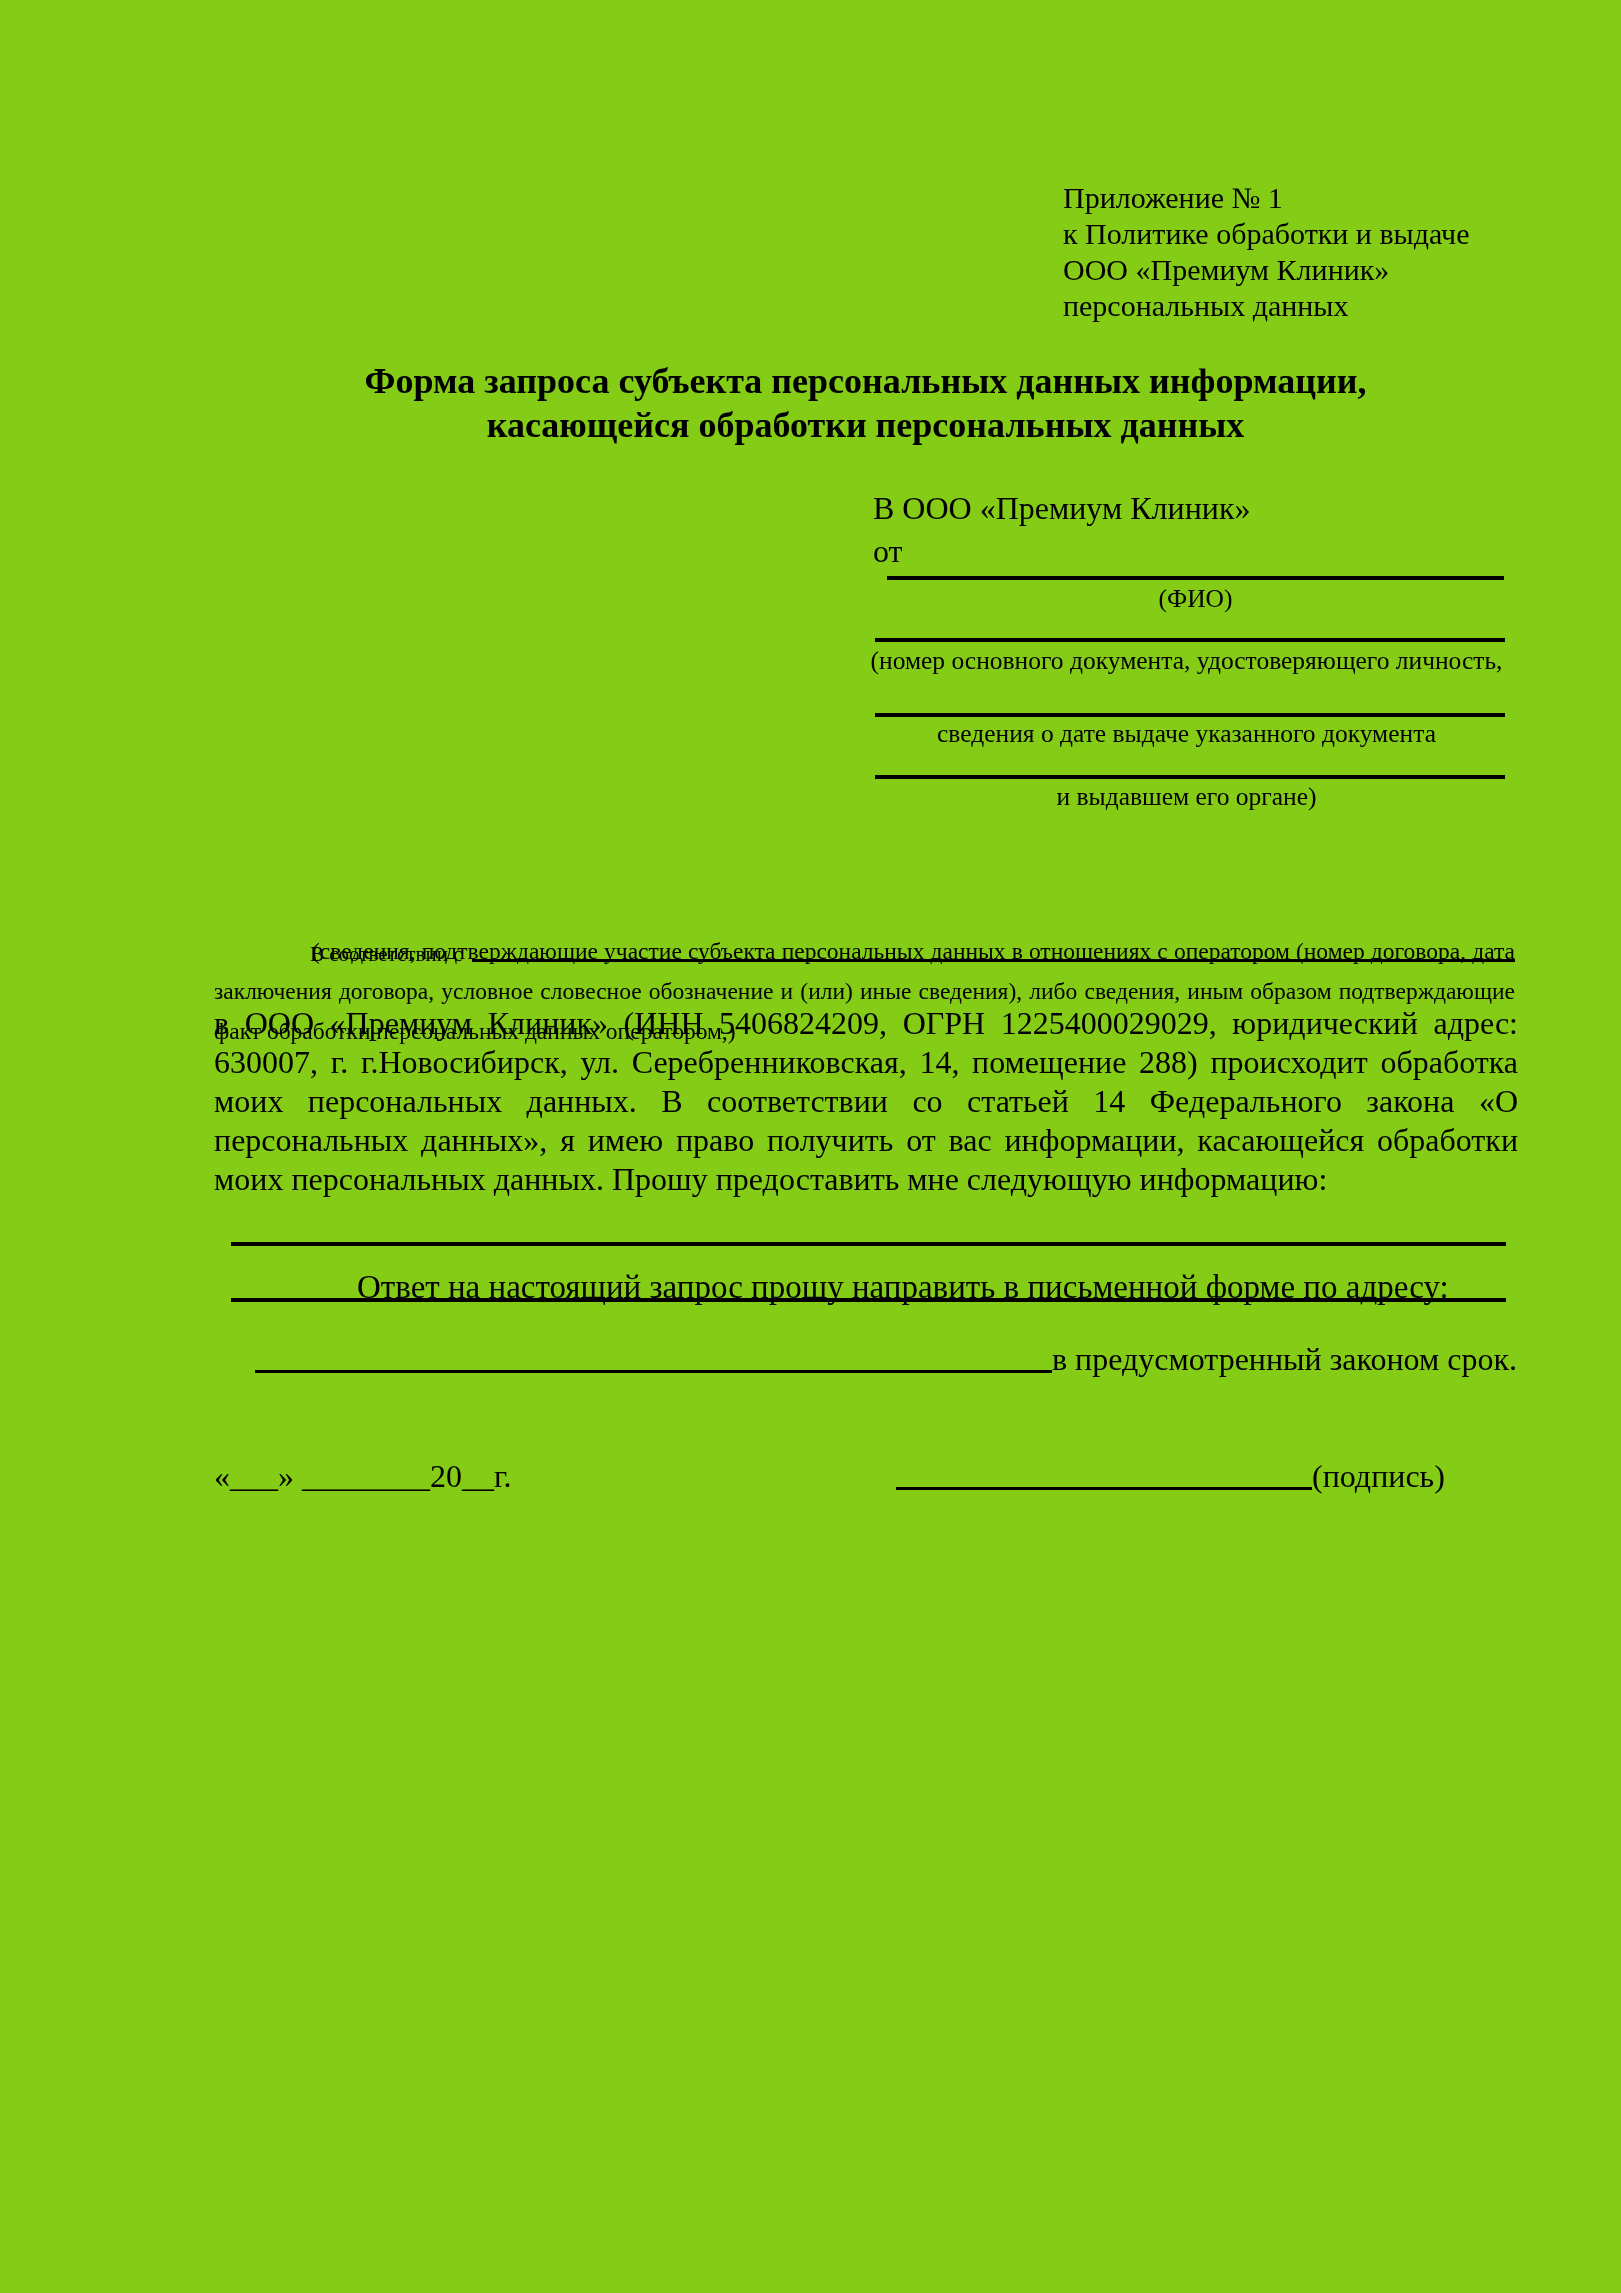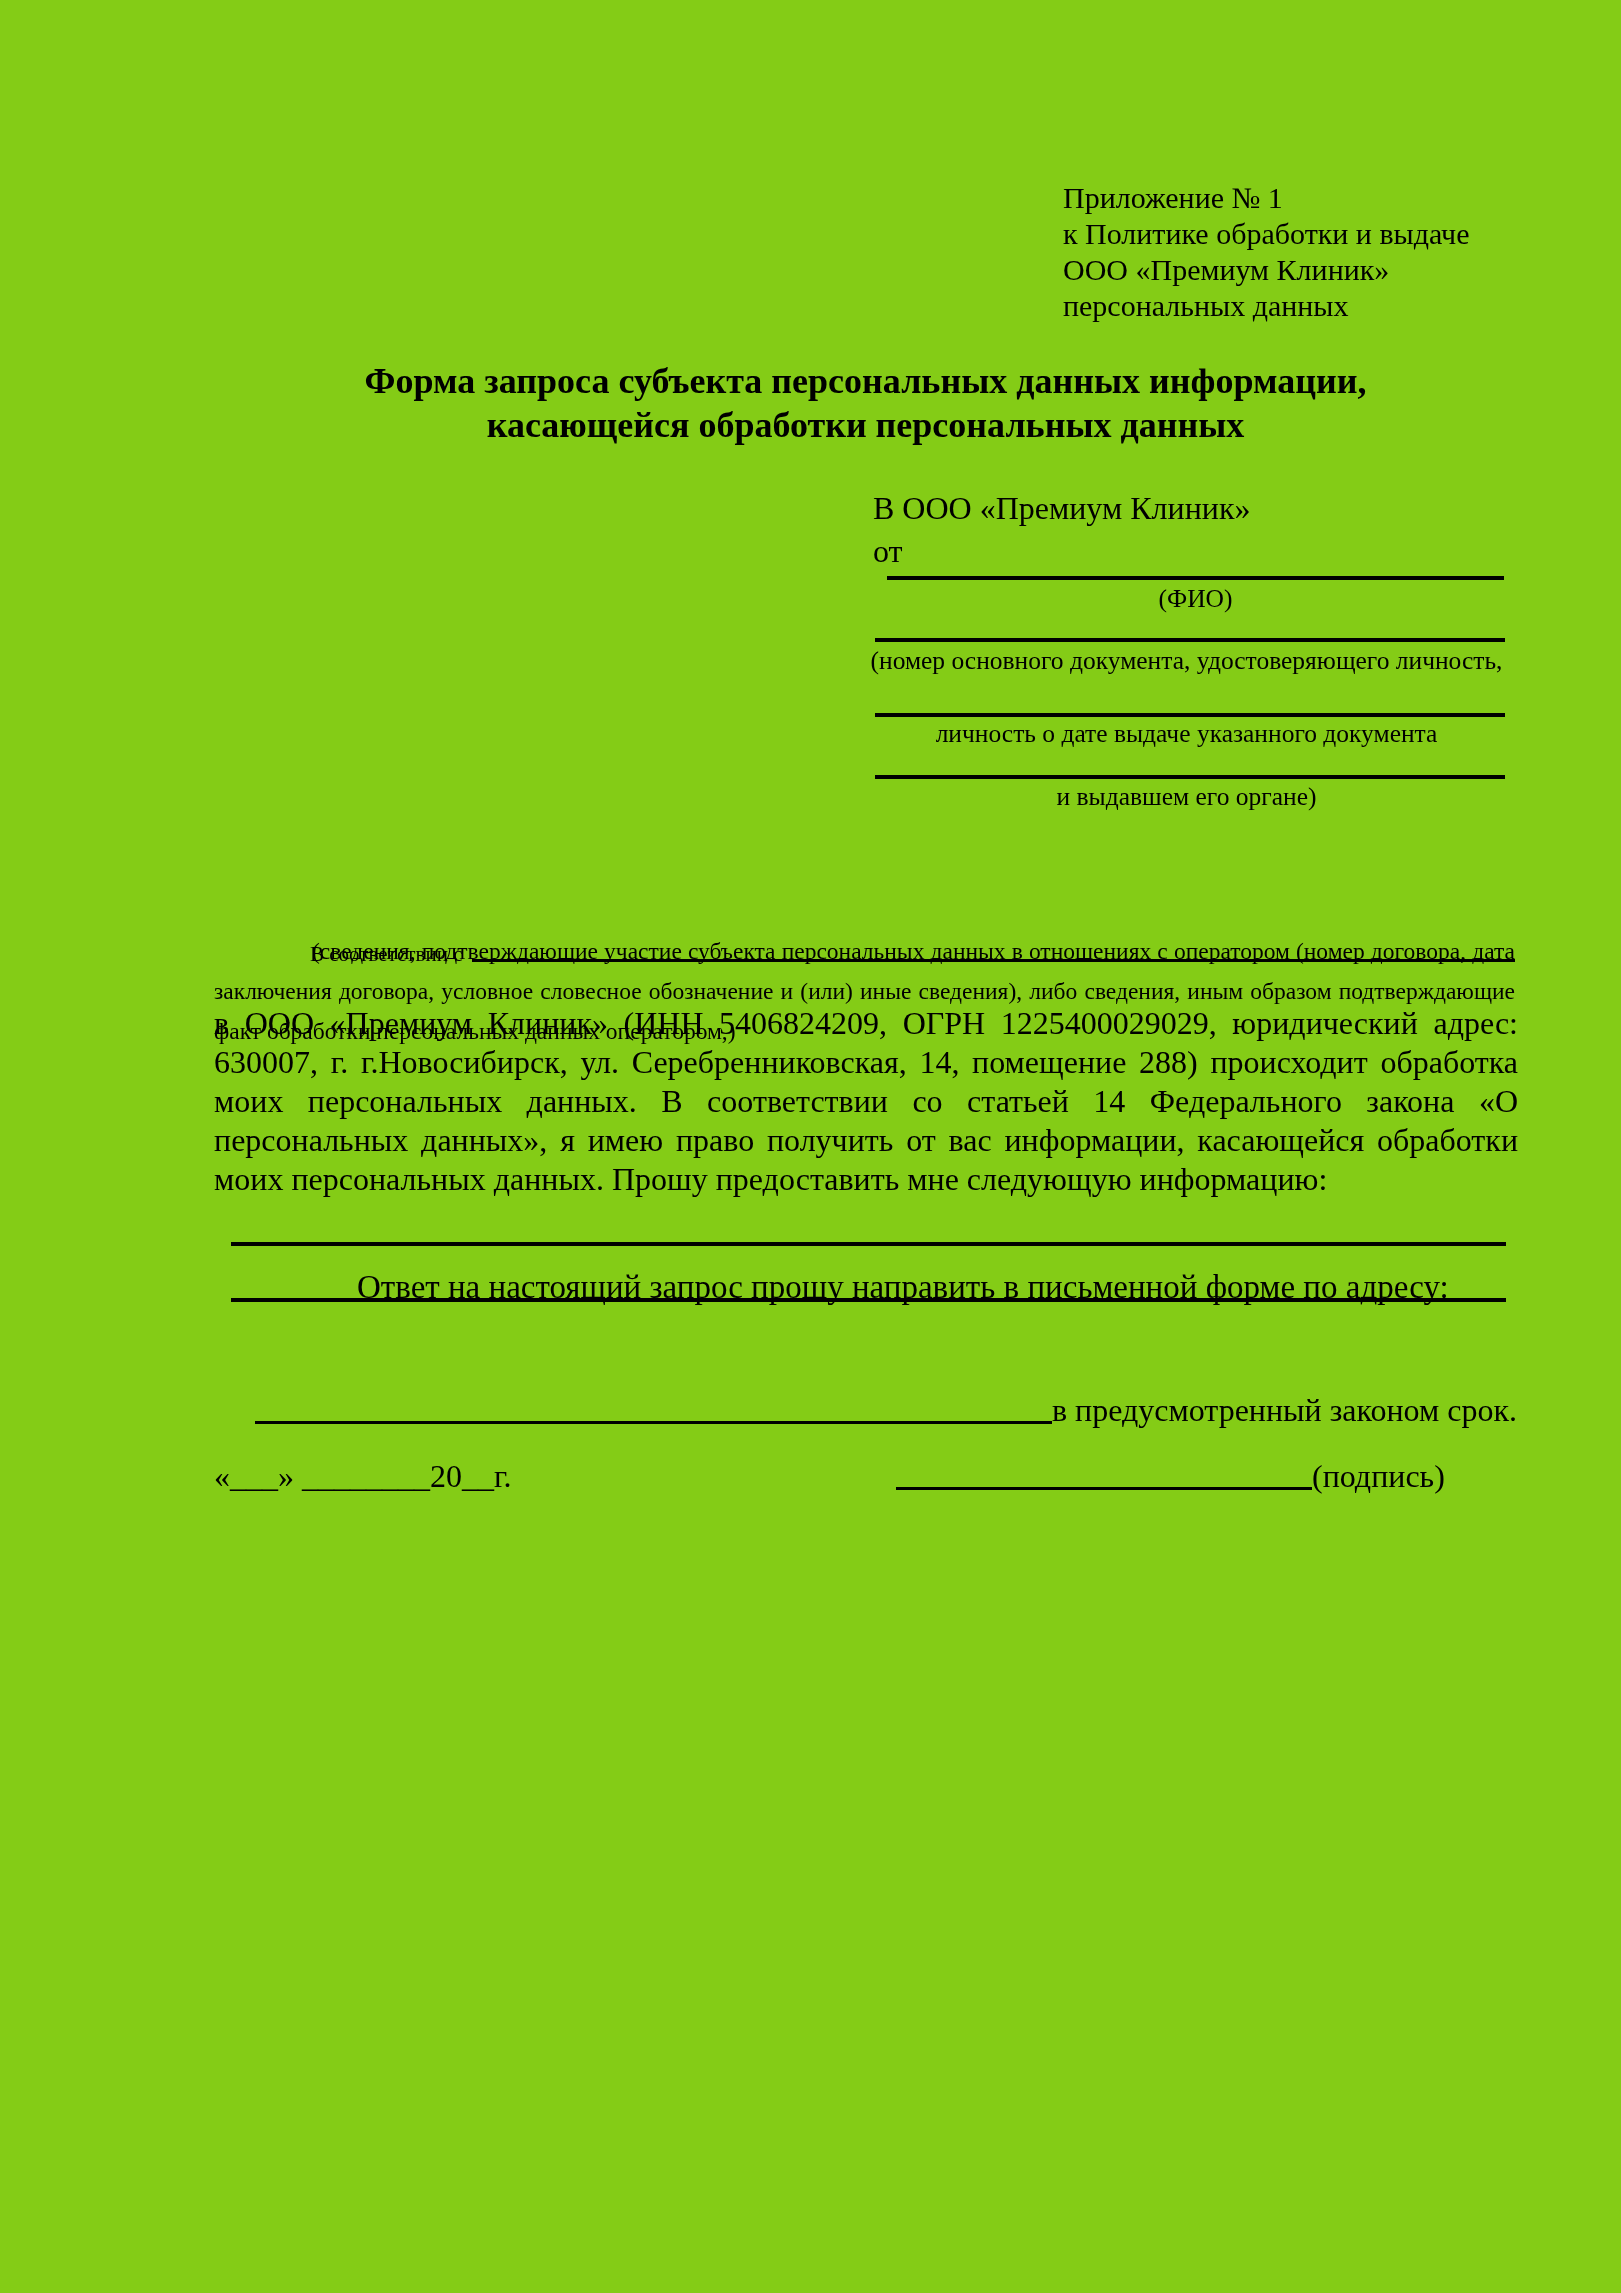--- a/index.html
+++ b/index.html
@@ -41,21 +41,21 @@
   }
   .bodytext {
     left: 214px; top: 1004px; width: 1304px;
     font-size: 32px; line-height: 39px; text-align: justify;
   }
 
   .blank1 { left: 231px; top: 1242px; width: 1275px; }
   .blank2 { left: 231px; top: 1298px; width: 1275px; }
 
   .reply1 { left: 214px; top: 1268px; width: 1304px; font-size: 33px; line-height: 39px; text-align: justify; text-indent: 143px; }
-  .reply2 { left: 255px; top: 1392px; width: 1262px; display: flex; align-items: flex-end; font-size: 32px; }
+  .reply2 { left: 255px; top: 1341px; width: 1262px; display: flex; align-items: flex-end; font-size: 32px; }
   .reply2 .fill { flex: 1 1 auto; border-bottom: 3.9px solid #000; margin-bottom: 4.9px; height: 27.4px; }
   .reply2 .tail { white-space: nowrap; }
 
   
   .daterow { left: 214px; top: 1458px; font-size: 32px; white-space: nowrap; }
   .sigrow  { left: 896px; top: 1458px; display: flex; align-items: flex-end; font-size: 32px; }
   .sigrow .sigline { width: 416px; border-bottom: 3.9px solid #000; margin-bottom: 4.9px; height: 27.4px; }
   .sigrow .sigcap { white-space: nowrap; }
 </style>
 </head>
@@ -78,21 +78,21 @@
   <div class="abs addr-to">В ООО «Премиум Клиник»</div>
   <div class="abs addr-from">от</div>
 
   <div class="abs rule" style="left:887px; top:576px; width:617px;"></div>
   <div class="abs cap" style="left:887px; top:584px; width:617px;">(ФИО)</div>
 
   <div class="abs rule" style="left:875px; top:638px; width:630px;"></div>
   <div class="abs cap" style="left:863px; top:646px; width:647px;">(номер основного документа, удостоверяющего личность,</div>
 
   <div class="abs rule" style="left:875px; top:713px; width:630px;"></div>
-  <div class="abs cap" style="left:863px; top:719px; width:647px;">личность о дате выдаче указанного документа</div>
+  <div class="abs cap" style="left:863px; top:719px; width:647px;">сведения о дате выдаче указанного документа</div>
 
   <div class="abs rule" style="left:875px; top:775px; width:630px;"></div>
   <div class="abs cap" style="left:863px; top:782px; width:647px;">и выдавшем его органе)</div>
 
 
   <div class="abs intro">
     <span class="lead">В соответствии с</span>
     <span class="fill"></span>
   </div>
 

